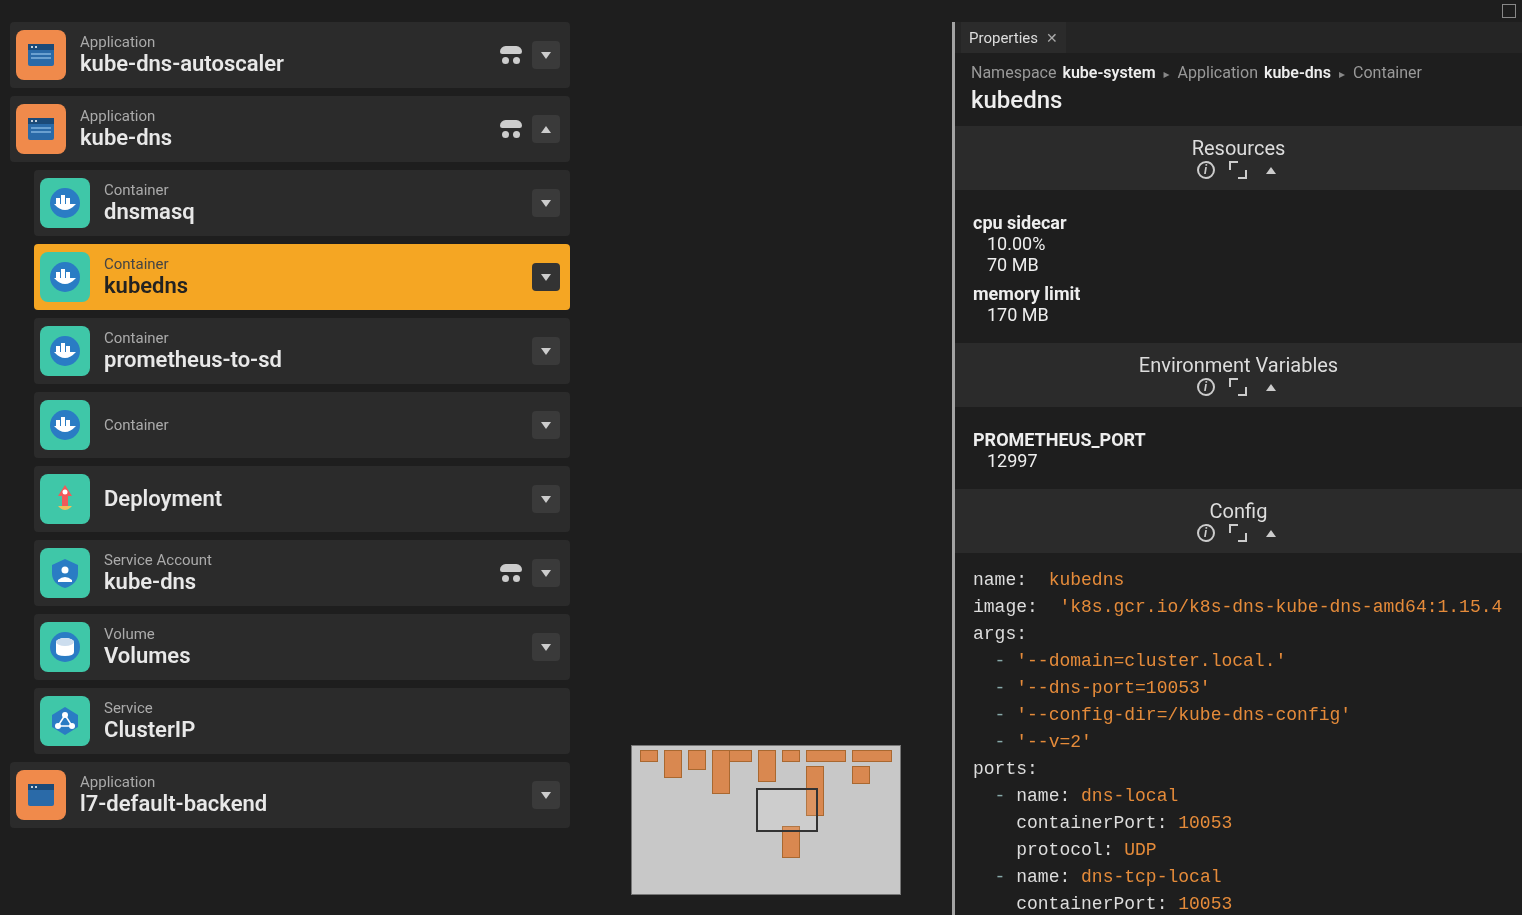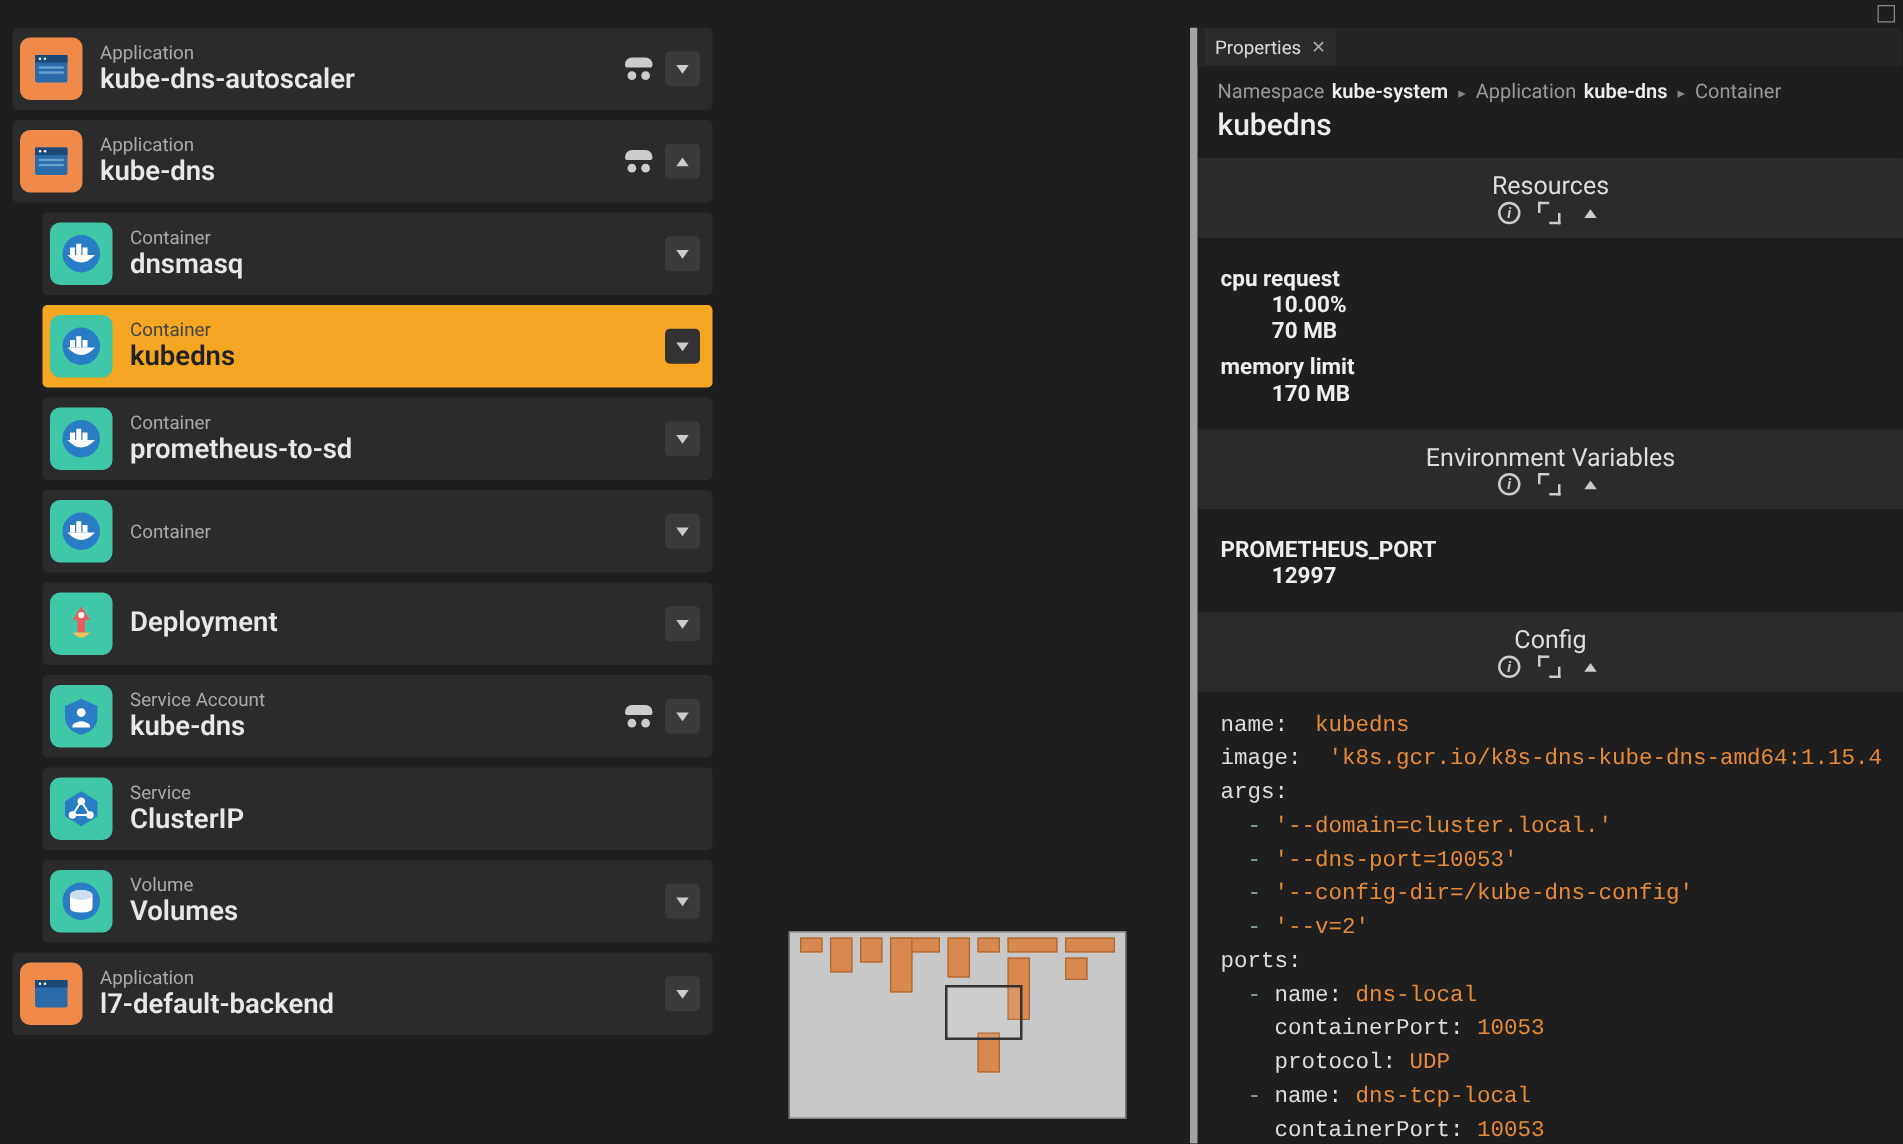--- a/index.html
+++ b/index.html
@@ -11,21 +11,21 @@
   height: 915px;
   overflow: hidden;
   display: flex;
   flex-direction: column;
 }
 .topbar { height: 22px; background: #1e1e1e; display:flex; justify-content:flex-end; align-items:center; padding-right:6px;}
 .topbar .icon-sq { width:14px; height:14px; border:1px solid #888; display:inline-block;}
 .main-row { display: flex; flex: 1; overflow: hidden; }
 .left-col { width: 580px; background:#1e1e1e; padding: 0 10px 10px 10px; overflow-y:hidden; position:relative;}
 .mid-col { flex: 1; background:#1e1e1e; position: relative; }
-.right-col { width: 570px; background:#1e1e1e; display:flex; flex-direction:column; border-left:6px solid #a3a3a3;}
+.right-col { width: 570px; background:#1e1e1e; display:flex; flex-direction:column; border-left:3px solid #a3a3a3;}
 
 
 .tree-item {
   display:flex; align-items:center; background:#2b2b2b;
   border-radius:4px; margin-bottom:8px; min-height:66px; padding:6px 10px 6px 6px;
 }
 .tree-item.nested { margin-left: 24px; }
 .tree-item .icon-wrap {
   width:50px; height:50px; border-radius:8px; display:flex; align-items:center; justify-content:center;
   flex-shrink:0; margin-right:14px;
@@ -71,21 +71,21 @@
 .breadcrumb .sep::after { content:"▸"; color:#888; font-size:12px; margin:0 2px;}
 .panel-title { padding:0 16px 12px 16px; font-size:24px; color:#eee; font-weight:500;}
 .section-header {
   display:flex; align-items:center; justify-content:space-between;
   background:#2b2b2b; padding:10px 14px; font-size:20px; color:#ddd;flex-direction:column;
 }
 .section-header .sh-actions { display:flex; gap:14px; align-items:center;}
 .sh-icon { width:20px; height:20px; display:flex; align-items:center; justify-content:center; cursor:pointer; color:#ccc;}
 .section-body { padding:14px 18px 18px 18px;}
 .kv-label { font-size:18px; color:#eee; font-weight:700; margin-top:8px;}
-.kv-value { font-size:18px; color:#eee; font-weight:700; margin-left:41px;}
+.kv-value { font-size:18px; color:#eee; font-weight:400; margin-left:14px;}
 pre.config {
   font-family: "SFMono-Regular", Consolas, "Liberation Mono", Menlo, monospace;
   font-size:18px; line-height:1.5; white-space:pre; color:#ddd;
 }
 .k { color:#ddd;}
 .c { color:#e58b3a;}
 .d { color:#8aa;}
 .scroll-right { overflow-y:auto;}
 .info-icon{width:18px;height:18px;border:2px solid #ccc;border-radius:50%;display:flex;align-items:center;justify-content:center;font-size:12px;font-weight:700;font-style:italic;}
 .expand-icon{position:relative;width:18px;height:18px;}
@@ -285,54 +285,54 @@
           <span class="chev-btn">
               <span class="chev"></span>
             </span>
         </div>
       </div>
 
       <div class="tree-item nested">
         <div class="icon-wrap teal">
           <div class="ico">
               <svg width="34" height="34">
+                <circle cx="17" cy="17" r="15" fill="#2a7cc4"></circle>
+                <ellipse cx="17" cy="12" rx="9" ry="4" fill="#fff"></ellipse>
+                <path d="M8 12 L8 22 Q8 26 17 26 Q26 26 26 22 L26 12" fill="#fff"></path>
+                <ellipse cx="17" cy="12" rx="9" ry="4" fill="#cde"></ellipse>
+              </svg>
+            </div>
+        </div>
+        <div class="labels">
+          <span class="type-label">Volume</span>
+          <span class="name-label">Volumes</span>
+        </div>
+        <div class="actions">
+            <span class="chev-btn">
+              <span class="chev"></span>
+            </span>
+          </div>
+      </div>
+
+      <div class="tree-item nested">
+        <div class="icon-wrap teal">
+          <div class="ico">
+              <svg width="34" height="34">
                 <polygon points="17,3 30,11 30,23 17,31 4,23 4,11" fill="#2a7cc4"></polygon>
                 <circle cx="17" cy="11" r="3" fill="#fff"></circle>
                 <circle cx="10" cy="22" r="3" fill="#fff"></circle>
                 <circle cx="24" cy="22" r="3" fill="#fff"></circle>
                 <path d="M17 11 L10 22 M17 11 L24 22 M10 22 L24 22" stroke="#fff" stroke-width="1.5" fill="none"></path>
               </svg>
             </div>
         </div>
         <div class="labels">
           <span class="type-label">Service</span>
           <span class="name-label">ClusterIP</span>
         </div>
-      </div>
-
-      <div class="tree-item nested">
-        <div class="icon-wrap teal">
-          <div class="ico">
-              <svg width="34" height="34">
-                <circle cx="17" cy="17" r="15" fill="#2a7cc4"></circle>
-                <ellipse cx="17" cy="12" rx="9" ry="4" fill="#fff"></ellipse>
-                <path d="M8 12 L8 22 Q8 26 17 26 Q26 26 26 22 L26 12" fill="#fff"></path>
-                <ellipse cx="17" cy="12" rx="9" ry="4" fill="#cde"></ellipse>
-              </svg>
-            </div>
-        </div>
-        <div class="labels">
-          <span class="type-label">Volume</span>
-          <span class="name-label">Volumes</span>
-        </div>
-        <div class="actions">
-            <span class="chev-btn">
-              <span class="chev"></span>
-            </span>
-          </div>
       </div>
     </div>
 
     <div class="tree-item">
       <div class="icon-wrap orange">
         <div class="ico">
             <svg width="34" height="34">
               <rect x="4" y="6" width="26" height="22" rx="2" fill="#2a6aa8"></rect>
               <rect x="4" y="6" width="26" height="6" fill="#1b4a78"></rect>
               <circle cx="8" cy="9" r="1" fill="#fff"></circle>
@@ -396,21 +396,21 @@
         <span>Resources</span>
         <div class="sh-actions">
           <span class="sh-icon info-icon">i</span>
           <span class="sh-icon expand-icon"></span>
           <span class="sh-icon">
               <span class="chev up"></span>
             </span>
         </div>
       </div>
       <div class="section-body">
-        <div class="kv-label">cpu request</div>
+        <div class="kv-label">cpu sidecar</div>
         <div class="kv-value">10.00%</div>
         <div class="kv-value">70 MB</div>
         <div class="kv-label">memory limit</div>
         <div class="kv-value">170 MB</div>
       </div>
 
       <div class="section-header">
         <span>Environment Variables</span>
         <div class="sh-actions">
           <span class="sh-icon info-icon">i</span>

